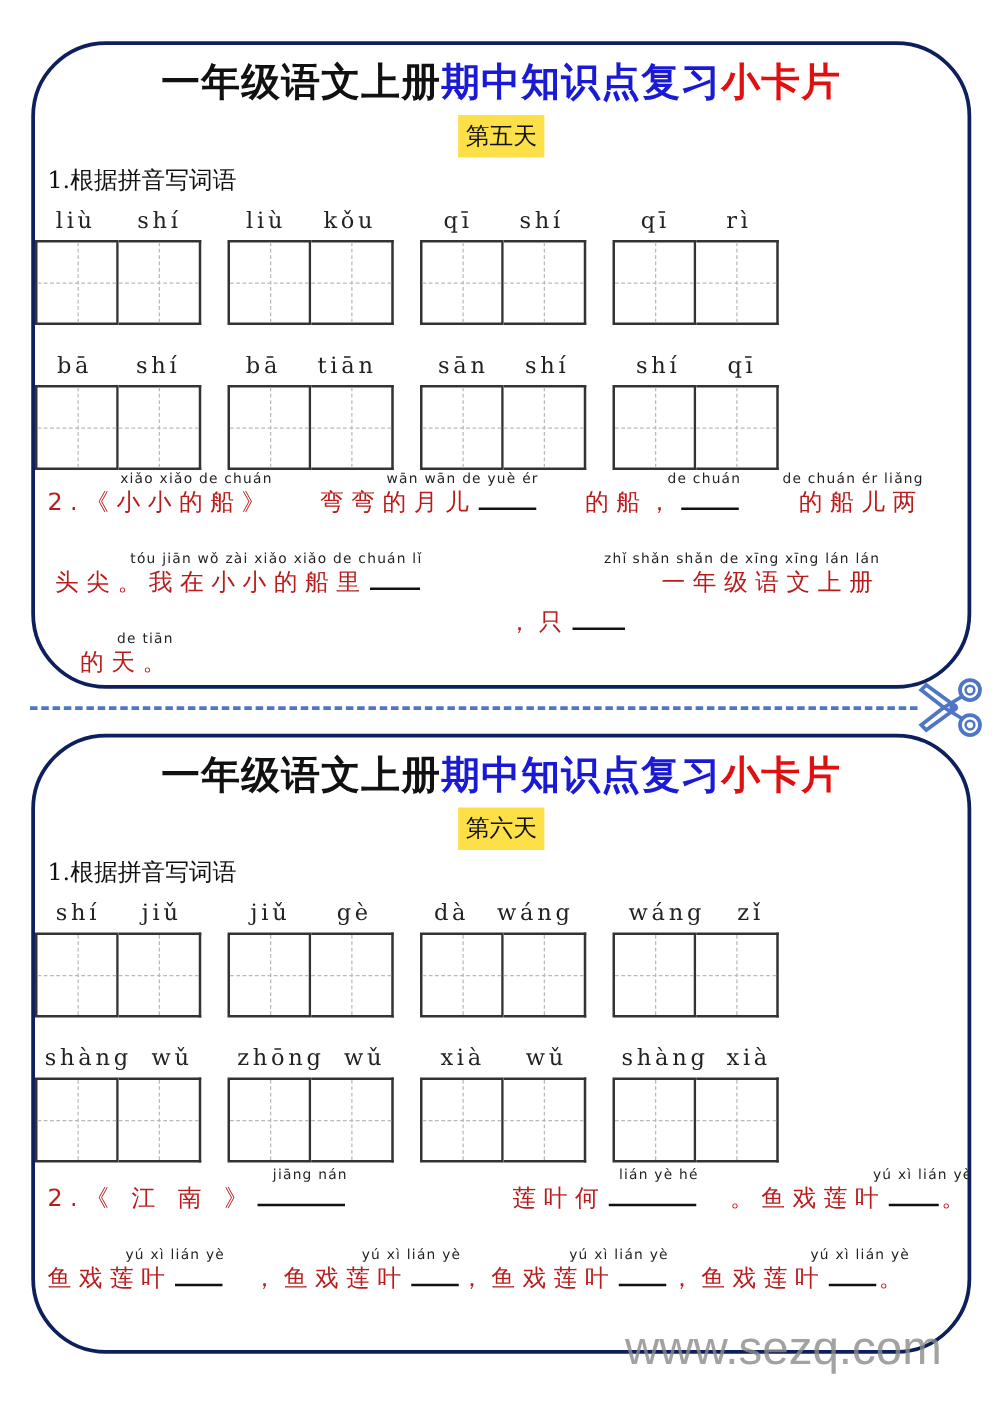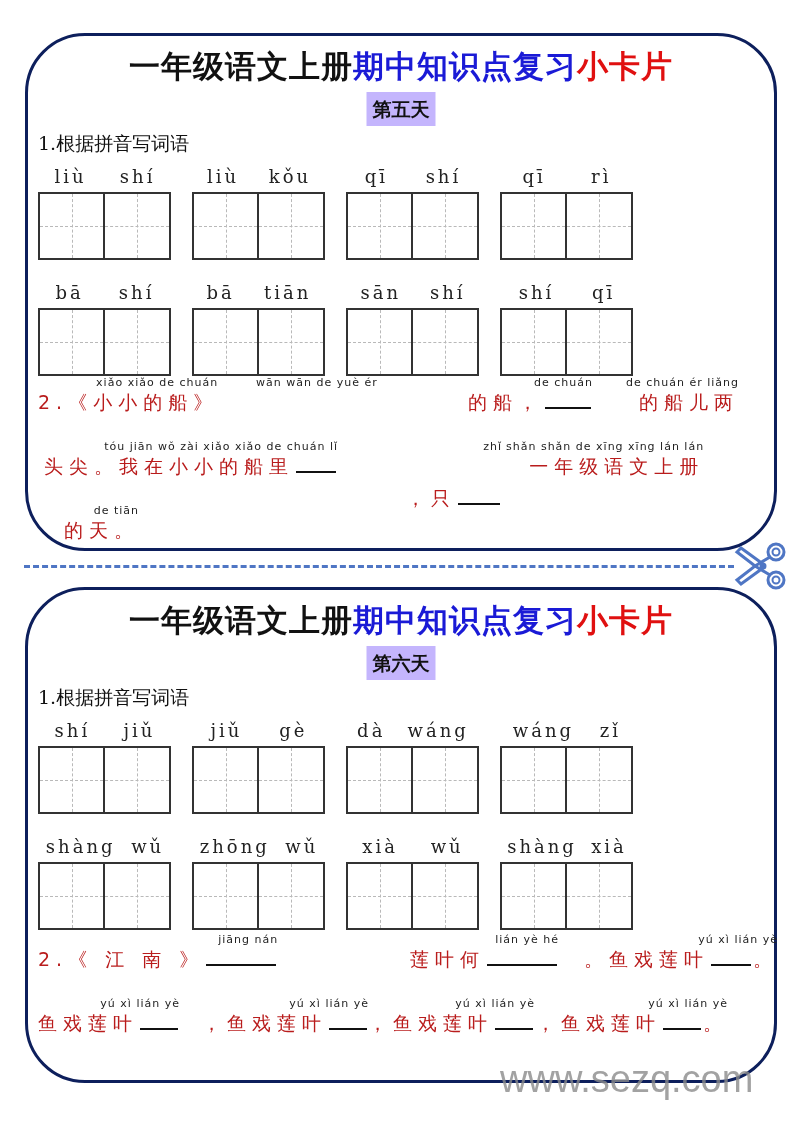--- a/index.html
+++ b/index.html
@@ -25,38 +25,38 @@
     letter-spacing: 1px;
     line-height: 40px;
   }
   .title .t-black { color: #111111; }
   .title .t-blue { color: #1a1ad6; }
   .title .t-red { color: #e01010; }
 
   .day-badge {
     position: absolute; top: 56px; left: 50%;
     transform: translateX(-50%);
-    background: #c4b5fd;
+    background: #fde047;
     padding: 2px 6px;
     font-family: "DejaVu Serif", serif;
-    font-weight: bold;
+    font-weight: normal;
     font-size: 19px;
     line-height: 30px;
     color: #111;
   }
 
   .section-title {
     position: absolute; left: 10px; top: 95px;
     font-family: "DejaVu Serif", serif;
     font-size: 19px;
     color: #111;
   }
 
   .word-grid {
-    position: absolute; left: 10px; top: 128px;
+    position: absolute; left: 0; top: 128px;
     width: 728px;
     display: grid;
     grid-template-columns: repeat(4, 134px);
     column-gap: 64px;
     row-gap: 6px;
     gap: 20px;
   }
   .word {
     display: flex; flex-direction: column; align-items: stretch;
   }
@@ -234,20 +234,21 @@
   </div>
 
   <div class="passage" style="top:340px;">
     <div class="line">
       <div class="seg" style="left:0;">
         <span class="ann" style="padding-left:38px;">xiǎo xiǎo de chuán</span>
         <span class="txt">2.《小小的船》</span>
       </div>
       <div class="seg" style="left:218px;">
         <span class="ann">wān wān de yuè ér</span>
+        <span class="txt"><span>弯弯的月儿</span><span class="blank" style="width:46px;"></span></span>
       </div>
       <div class="seg" style="left:430px;">
         <span class="ann">de chuán</span>
         <span class="txt"><span>的船，</span><span class="blank" style="width:46px;"></span></span>
       </div>
       <div class="seg" style="left:588px;">
         <span class="ann">de chuán ér liǎng</span>
         <span class="txt">的船儿两</span>
       </div>
     </div>

